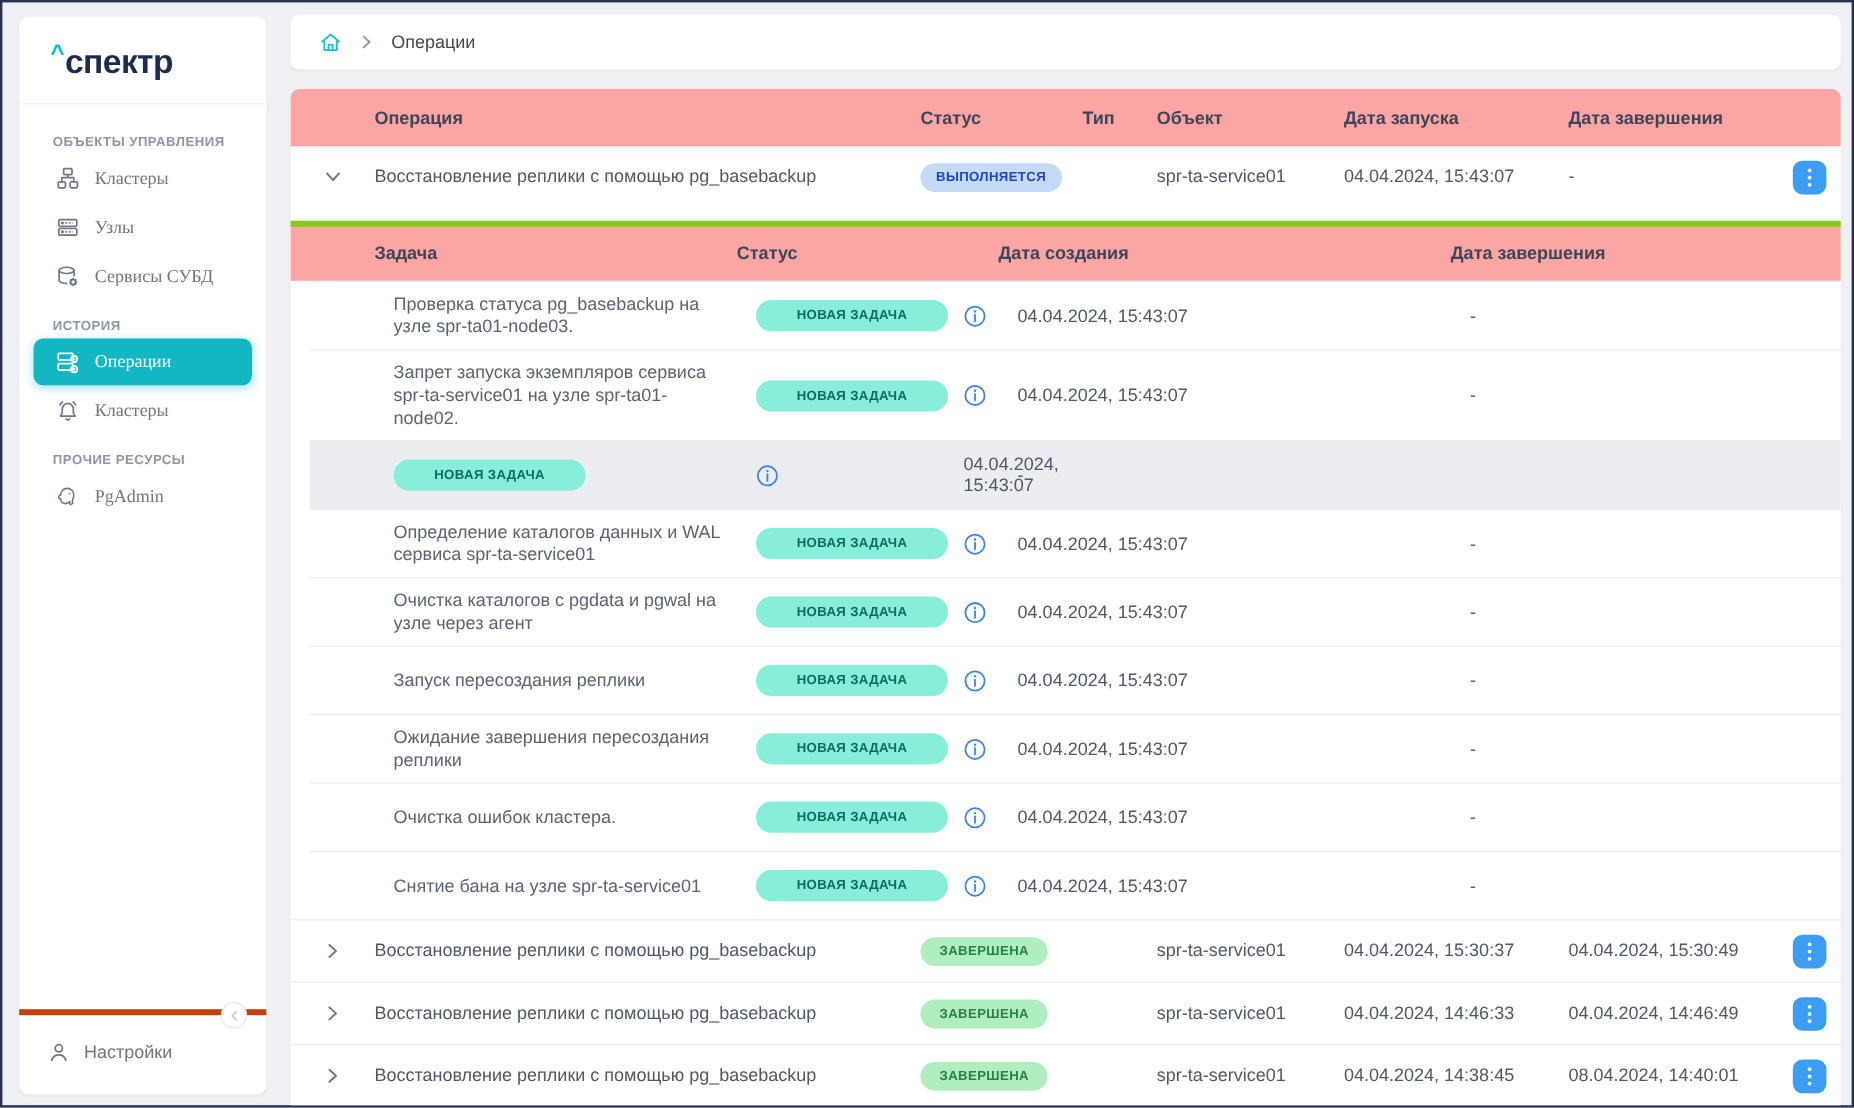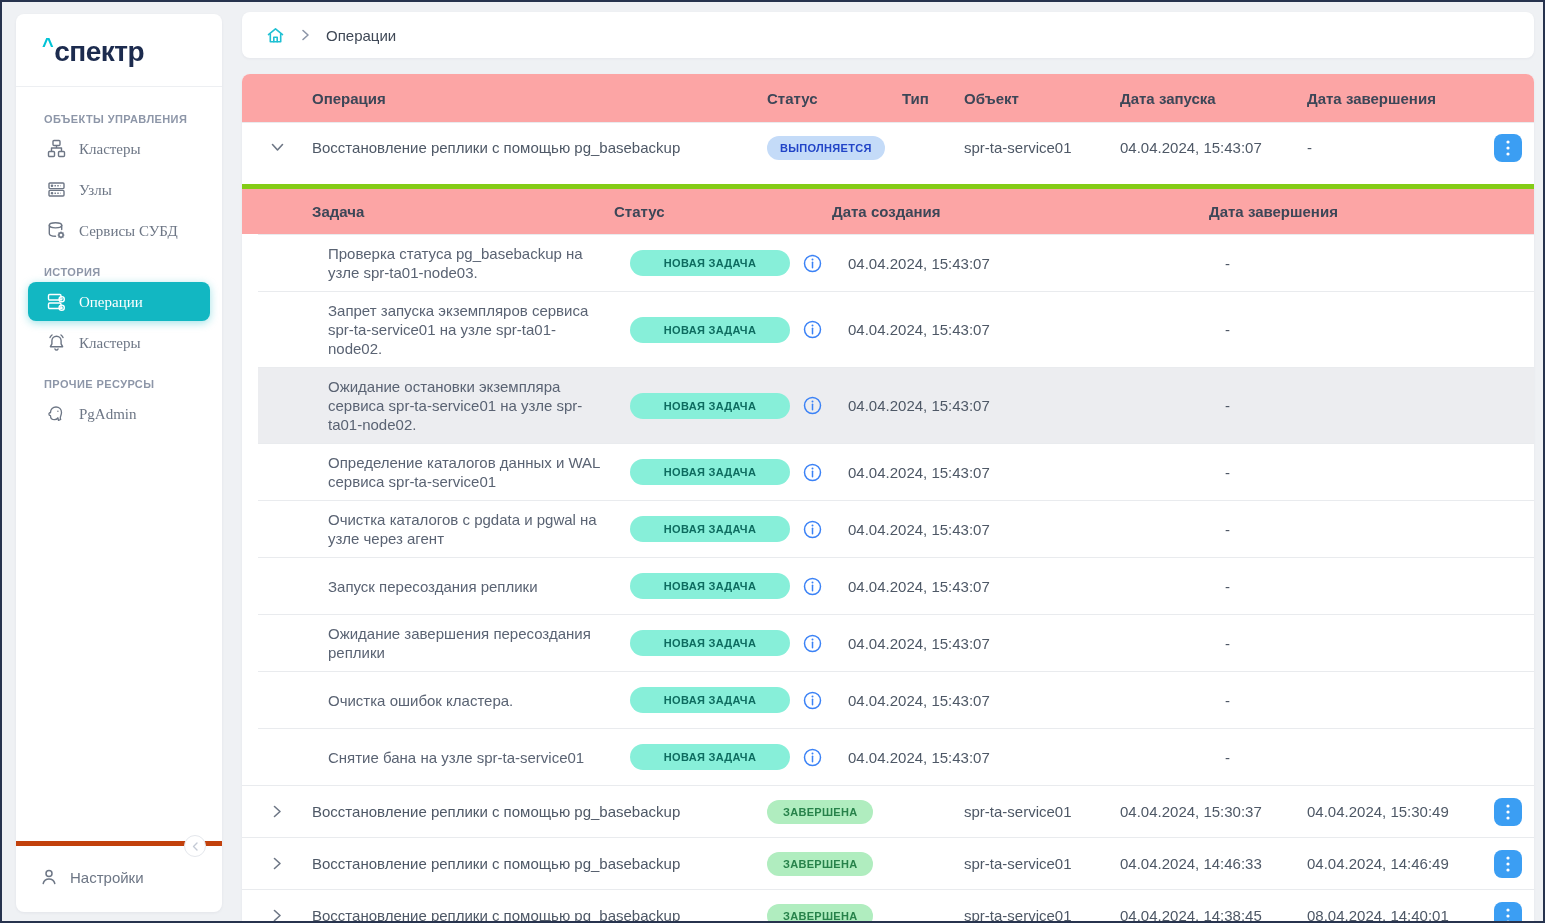--- a/index.html
+++ b/index.html
@@ -262,21 +262,20 @@
               <circle cx="9.5" cy="9.5" r="8" stroke="#3b82f6" stroke-width="1.5"></circle>
               <circle cx="9.5" cy="5.6" r="1" fill="#3b82f6"></circle>
               <path d="M9.5 8.3v5.4" stroke="#3b82f6" stroke-width="1.5" stroke-linecap="round"></path>
             </svg>
           </div>
           <div class="cell-dim">04.04.2024, 15:43:07</div>
           <div class="cell-dim">-</div>
         </div>
         <div class="task-grid task-row highlighted">
           <div></div>
-          <div class="task-text">Ожидание остановки экземпляра сервиса spr-ta-service01 на узле spr-ta01-node02.</div>
           <div><span class="badge new">НОВАЯ ЗАДАЧА</span></div>
           <div class="info-btn">
             <svg width="19" height="19" viewBox="0 0 19 19" fill="none">
               <circle cx="9.5" cy="9.5" r="8" stroke="#3b82f6" stroke-width="1.5"></circle>
               <circle cx="9.5" cy="5.6" r="1" fill="#3b82f6"></circle>
               <path d="M9.5 8.3v5.4" stroke="#3b82f6" stroke-width="1.5" stroke-linecap="round"></path>
             </svg>
           </div>
           <div class="cell-dim">04.04.2024, 15:43:07</div>
           <div class="cell-dim">-</div>

